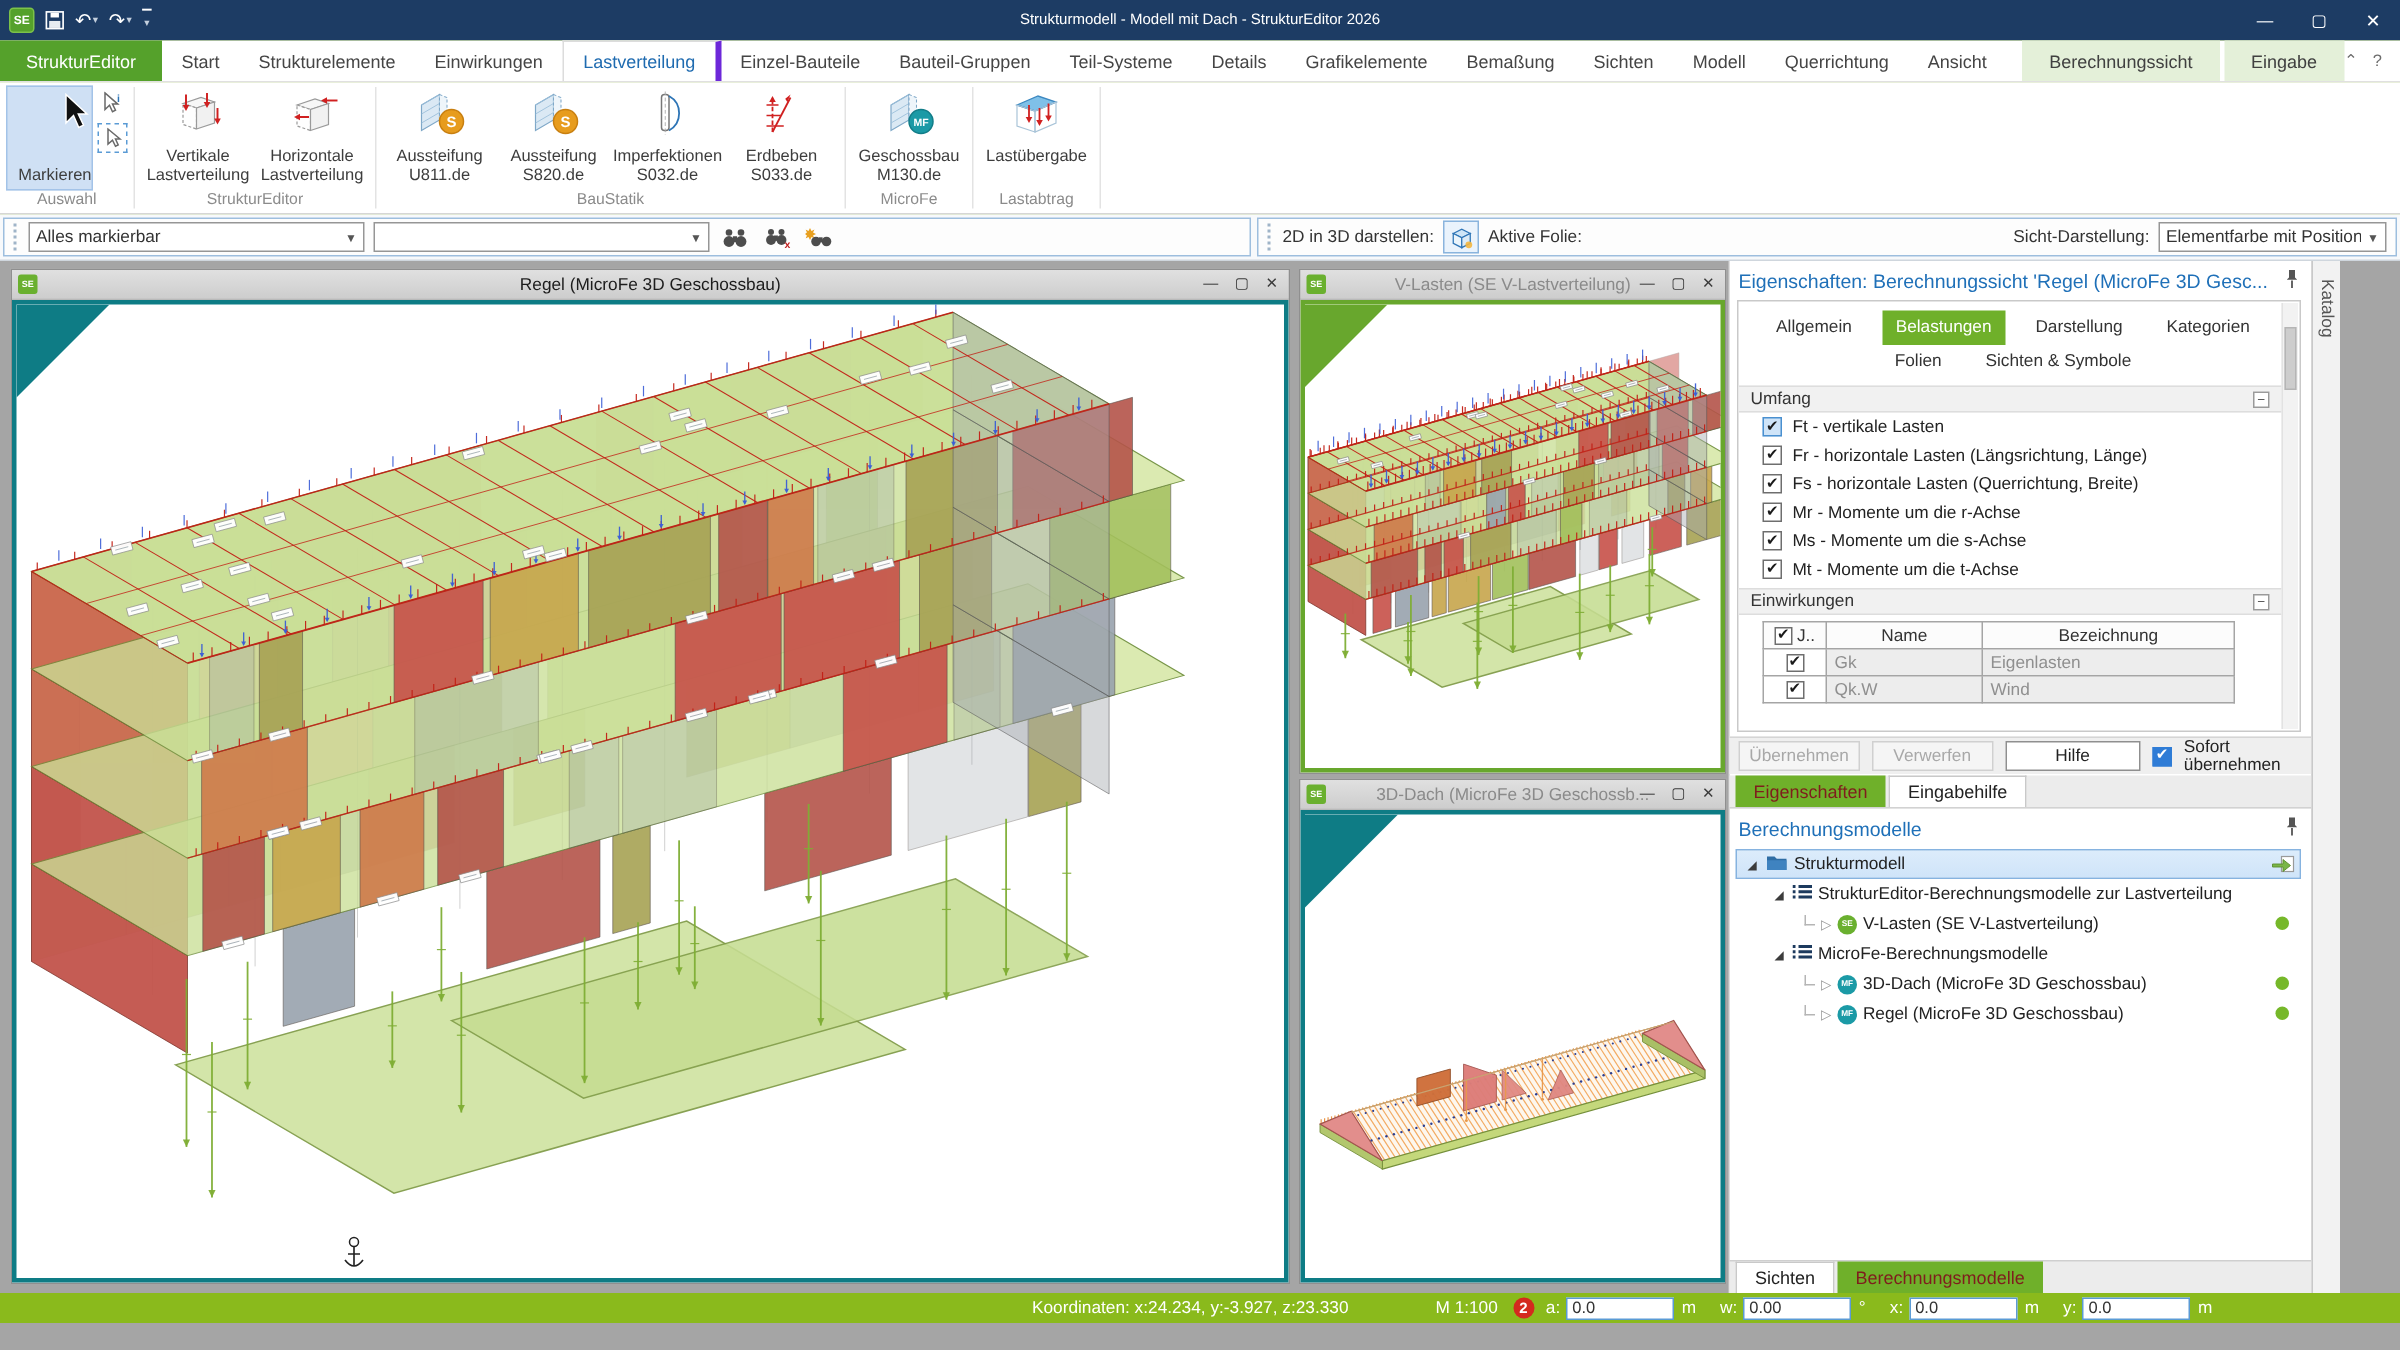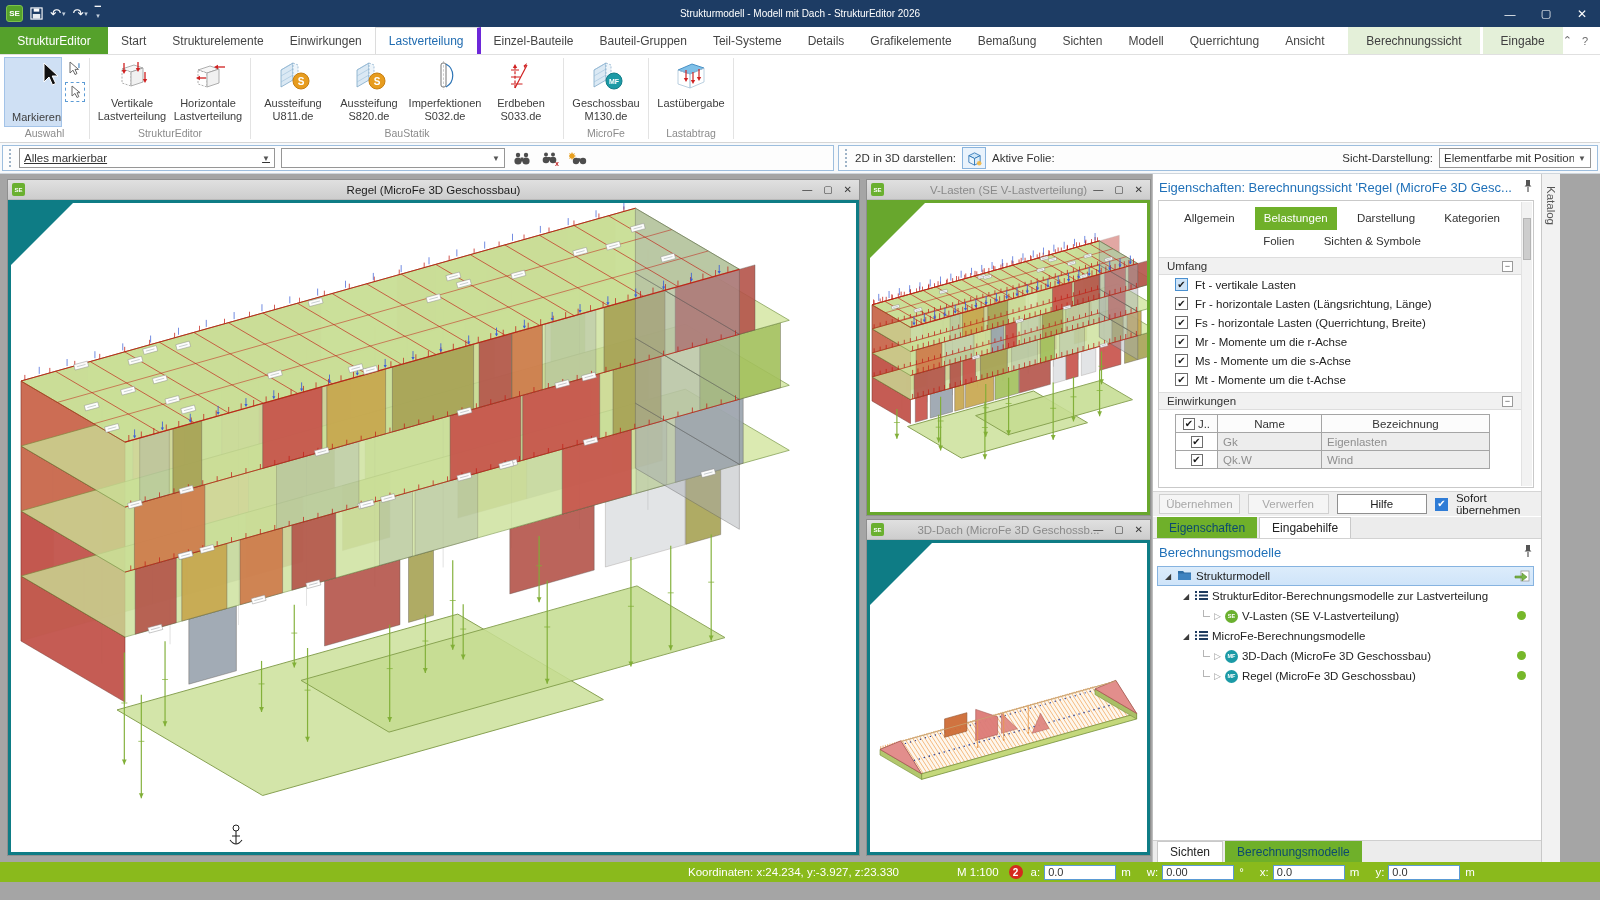--- a/index.html
+++ b/index.html
@@ -81,21 +81,21 @@
   table.einw th,table.einw td{border:1px solid #a5a5a5;height:18px;padding:0 5px;font-weight:normal;}
   table.einw th{color:#333;text-align:center;background:#fcfcfc;}
   table.einw td{background:#ededed;color:#8f8f8f;}
   td.cbc,th.cbc{width:42px;}
   .btnrow{position:absolute;left:0;right:0;top:317px;height:25px;background:#efefef;border-top:1px solid #d5d5d5;display:flex;align-items:center;gap:8px;padding:0 6px;}
   .pbtn{height:20px;display:flex;align-items:center;justify-content:center;font-size:11.5px;}
   .pbtn.dis{width:100px;background:#f5f5f5;border:1px solid #d0d0d0;color:#a8a8a8;}
   .pbtn.en{width:112px;background:#fff;border:1px solid #8f8f8f;color:#222;}
   .ptabs2{position:absolute;left:0;right:0;top:343px;height:22px;background:#ececec;border-bottom:1px solid #d2d2d2;display:flex;align-items:stretch;padding-left:4px;gap:2px;}
   .ptab2{padding:0 12px;display:flex;align-items:center;font-size:12px;}
-  .ptab2.on{background:#6fb02a;color:#0c4a6e;}
+  .ptab2.on{background:#6fb02a;color:#7f1d1d;}
   .ptab2.off{background:#fff;border:1px solid #c9c9c9;border-bottom:none;color:#222;}
   .mhead{position:absolute;left:6px;right:8px;top:368px;height:21px;display:flex;align-items:center;color:#1f70b8;font-size:13px;}
   .tree{position:absolute;left:4px;right:7px;top:392px;}
   .trow{position:relative;height:20px;display:flex;align-items:center;gap:4px;white-space:nowrap;}
   .trow.sel{background:linear-gradient(#dcecfb,#cfe4f9);border:1px solid #86b3e0;}
   .texp{font-size:8px;color:#3c3c3c;width:10px;text-align:center;flex:none;}
   .elbow{width:7px;height:7px;border-left:1px solid #b5b5b5;border-bottom:1px solid #b5b5b5;display:inline-block;margin:0 0 5px 0;flex:none;}
   .wtri{font-size:9px;color:#9a9a9a;flex:none;}
   .badge{width:13px;height:13px;border-radius:50%;color:#fff;font-size:5.5px;font-weight:bold;display:flex;align-items:center;justify-content:center;flex:none;}
   .badge.se{background:#6ab02f;}
@@ -345,21 +345,21 @@
         </div>
       </div>
       <div class="rglabel">Lastabtrag</div>
     </div>
     <div class="rsep"></div>
   </div>
 
   <div class="toolbar">
     <div class="tbbox" style="left:2px;width:832px;">
       <div class="grip"></div>
-      <div class="combo" style="width:256px;text-decoration:underline;">
+      <div class="combo" style="width:224px;">
         <span>Alles markierbar</span>
           <span class="car">▼</span>
       </div>
       <div class="combo" style="width:224px;">
         <span></span>
           <span class="car">▼</span>
       </div>
       <div class="tbtn">
         <svg width="18" height="15" viewBox="0 0 18 15">
             <circle cx="5" cy="10" r="3.6" fill="#4d4d4d"></circle>

